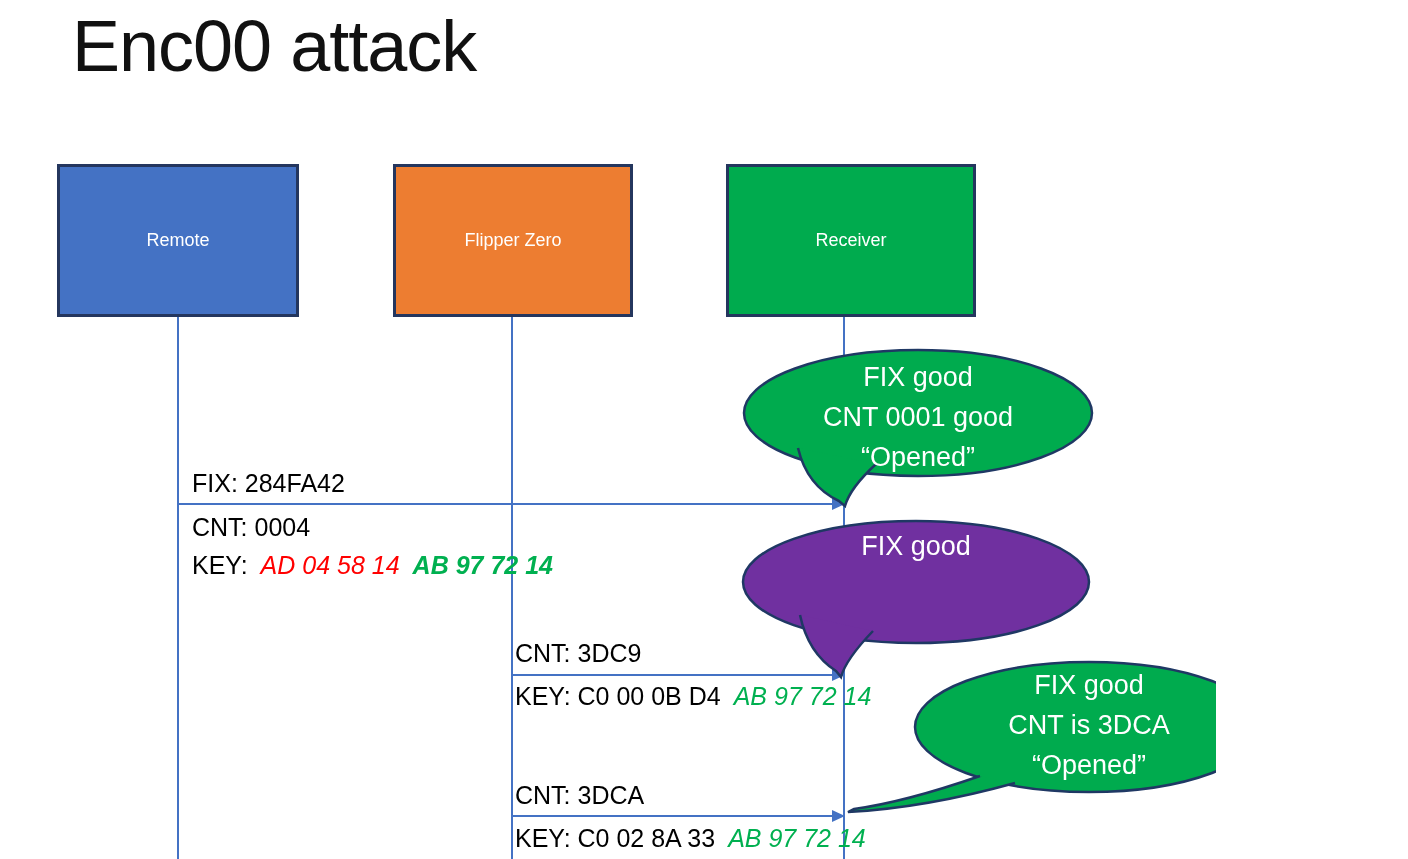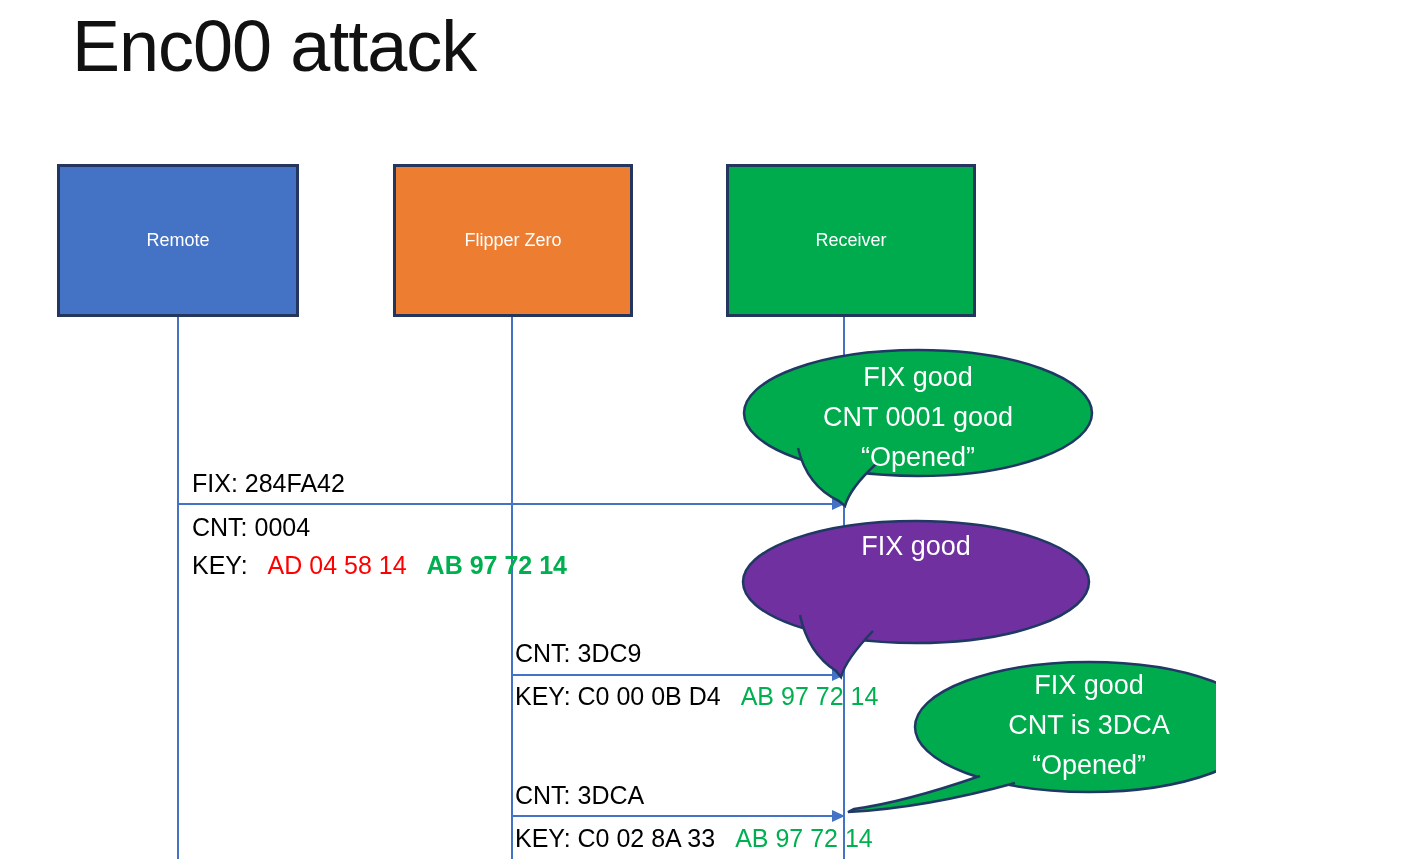--- a/index.html
+++ b/index.html
@@ -37,21 +37,21 @@
   .msg-arrow::after{
     content:"";position:absolute;right:-13px;top:-5px;width:0;height:0;
     border-left:13px solid #4472C4;
     border-top:6px solid transparent;border-bottom:6px solid transparent;
   }
   #arrow-1{left:178px;top:503px;width:654px;}
   #arrow-2{left:512px;top:674px;width:320px;}
   #arrow-3{left:512px;top:815px;width:320px;}
   
   .msg{font-size:25px;color:#000000;line-height:1;white-space:nowrap;}
-  .msg .val{margin-left:20px;}
+  .msg .val{margin-left:13px;font-style:italic;}
   .red{color:#FF0000;}
   .green{color:#00B050;}
   .green-bold{color:#00B050;font-weight:700;}
   #m1-fix{left:192px;top:471px;}
   #m1-cnt{left:192px;top:515px;}
   #m1-key{left:192px;top:553px;}
   #m2-cnt{left:515px;top:641px;}
   #m2-key{left:515px;top:684px;}
   #m3-cnt{left:515px;top:783px;}
   #m3-key{left:515px;top:826px;text-align:right;}

